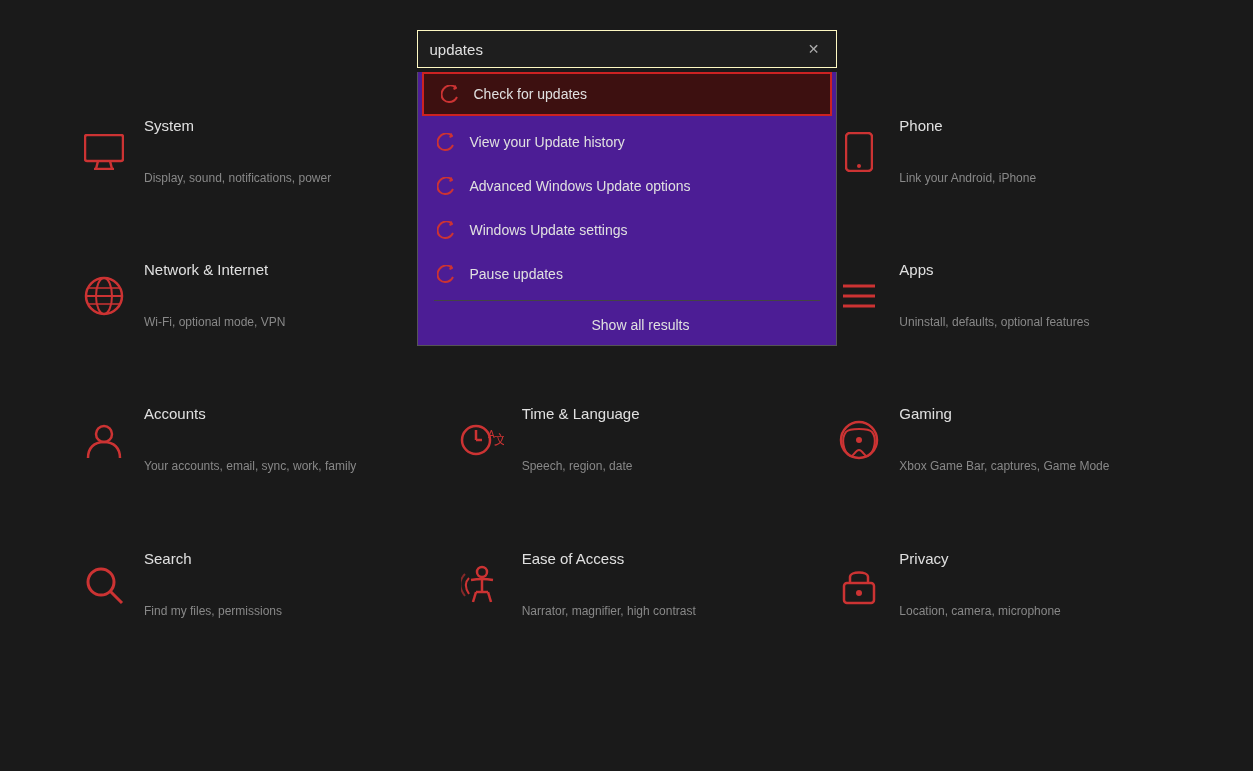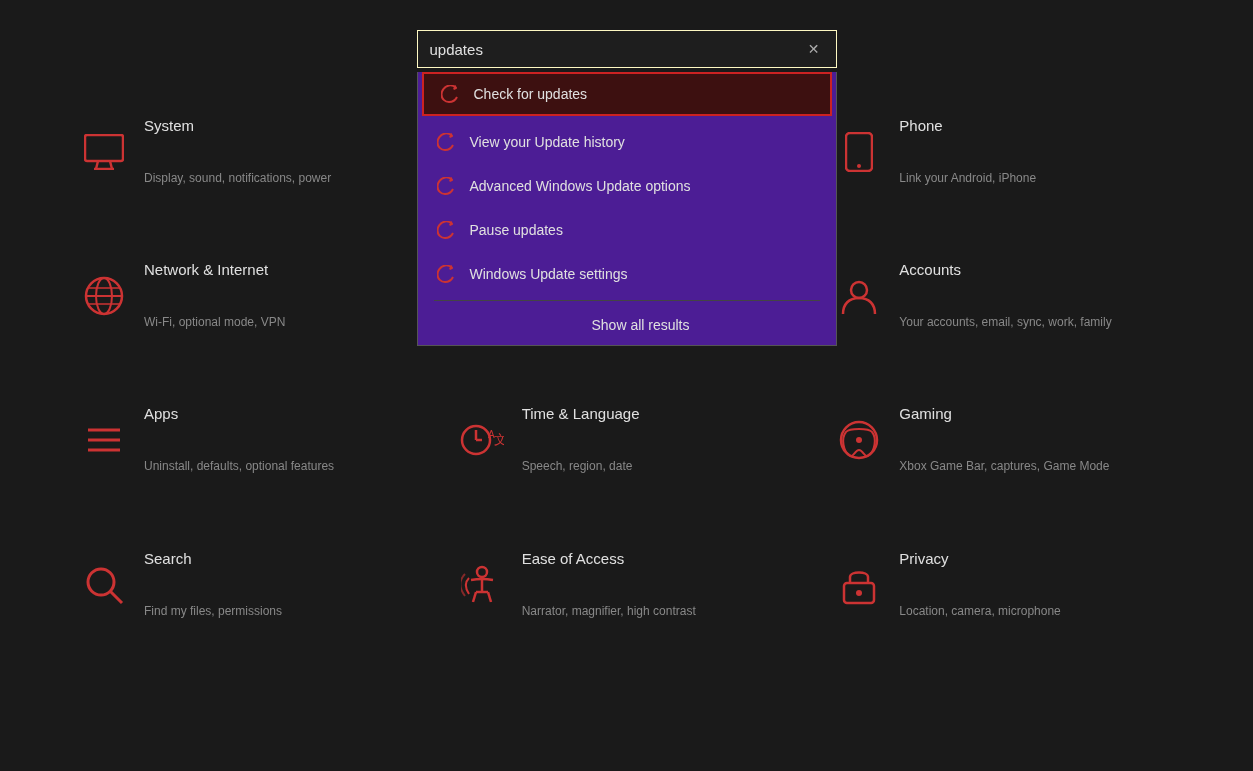--- a/index.html
+++ b/index.html
@@ -199,42 +199,42 @@
     <div class="settings-text">
       <span class="settings-title">Network &amp; Internet</span>
       <span class="settings-subtitle">Wi-Fi, optional mode, VPN</span>
     </div>
   </div>
 
   <div class="settings-item"></div>
 
   <div class="settings-item">
     <div class="settings-icon">
-      <svg width="40" height="40" viewBox="0 0 40 40" xmlns="http://www.w3.org/2000/svg">
-        <circle cx="20" cy="14" r="8" stroke="#cc3333" stroke-width="2.5" fill="none"></circle>
-        <path d="M4 38 C4 28 10 22 20 22 C30 22 36 28 36 38" stroke="#cc3333" stroke-width="2.5" fill="none"></path>
-      </svg>
-    </div>
-    <div class="settings-text">
-      <span class="settings-title">Accounts</span>
-      <span class="settings-subtitle">Your accounts, email, sync, work, family</span>
-    </div>
-  </div>
-
-  <div class="settings-item">
-    <div class="settings-icon">
       <svg width="40" height="36" viewBox="0 0 40 36" xmlns="http://www.w3.org/2000/svg">
         <line x1="4" y1="8" x2="36" y2="8" stroke="#cc3333" stroke-width="3"></line>
         <line x1="4" y1="18" x2="36" y2="18" stroke="#cc3333" stroke-width="3"></line>
         <line x1="4" y1="28" x2="36" y2="28" stroke="#cc3333" stroke-width="3"></line>
       </svg>
     </div>
     <div class="settings-text">
       <span class="settings-title">Apps</span>
       <span class="settings-subtitle">Uninstall, defaults, optional features</span>
+    </div>
+  </div>
+
+  <div class="settings-item">
+    <div class="settings-icon">
+      <svg width="40" height="40" viewBox="0 0 40 40" xmlns="http://www.w3.org/2000/svg">
+        <circle cx="20" cy="14" r="8" stroke="#cc3333" stroke-width="2.5" fill="none"></circle>
+        <path d="M4 38 C4 28 10 22 20 22 C30 22 36 28 36 38" stroke="#cc3333" stroke-width="2.5" fill="none"></path>
+      </svg>
+    </div>
+    <div class="settings-text">
+      <span class="settings-title">Accounts</span>
+      <span class="settings-subtitle">Your accounts, email, sync, work, family</span>
     </div>
   </div>
 
   <div class="settings-item">
     <div class="settings-icon">
       <svg width="44" height="40" viewBox="0 0 44 40" xmlns="http://www.w3.org/2000/svg">
         <circle cx="16" cy="20" r="14" stroke="#cc3333" stroke-width="2.5" fill="none"></circle>
         <line x1="16" y1="10" x2="16" y2="20" stroke="#cc3333" stroke-width="2.5"></line>
         <line x1="16" y1="20" x2="22" y2="20" stroke="#cc3333" stroke-width="2.5"></line>
         <text x="28" y="18" fill="#cc3333" font-size="10" font-family="Arial">A</text>
@@ -351,30 +351,30 @@
       <span>Advanced Windows Update options</span>
     </div>
 
     <div class="search-result-item">
       <div class="search-result-icon">
         <svg width="18" height="18" viewBox="0 0 18 18" xmlns="http://www.w3.org/2000/svg">
           <path d="M15 3 C13 1 10.5 0 8 0.5 C3.5 1.5 0.5 5.5 0.5 9.5 C0.5 13.8 4 17 8 17 C11.5 17 14.5 15 16 12" stroke="#cc3333" stroke-width="2" fill="none"></path>
           <path d="M13.5 0.5 L15 3 L12.5 4" stroke="#cc3333" stroke-width="2" fill="none" stroke-linejoin="round"></path>
         </svg>
       </div>
+      <span>Windows Update settings</span>
+    </div>
+
+    <div class="search-result-item">
+      <div class="search-result-icon">
+        <svg width="18" height="18" viewBox="0 0 18 18" xmlns="http://www.w3.org/2000/svg">
+          <path d="M15 3 C13 1 10.5 0 8 0.5 C3.5 1.5 0.5 5.5 0.5 9.5 C0.5 13.8 4 17 8 17 C11.5 17 14.5 15 16 12" stroke="#cc3333" stroke-width="2" fill="none"></path>
+          <path d="M13.5 0.5 L15 3 L12.5 4" stroke="#cc3333" stroke-width="2" fill="none" stroke-linejoin="round"></path>
+        </svg>
+      </div>
       <span>Pause updates</span>
     </div>
 
-    <div class="search-result-item">
-      <div class="search-result-icon">
-        <svg width="18" height="18" viewBox="0 0 18 18" xmlns="http://www.w3.org/2000/svg">
-          <path d="M15 3 C13 1 10.5 0 8 0.5 C3.5 1.5 0.5 5.5 0.5 9.5 C0.5 13.8 4 17 8 17 C11.5 17 14.5 15 16 12" stroke="#cc3333" stroke-width="2" fill="none"></path>
-          <path d="M13.5 0.5 L15 3 L12.5 4" stroke="#cc3333" stroke-width="2" fill="none" stroke-linejoin="round"></path>
-        </svg>
-      </div>
-      <span>Windows Update settings</span>
-    </div>
-
     <hr class="search-divider">
 
     <div class="show-all-results">Show all results</div>
   </div>
 </div>
 
 </body></html>

